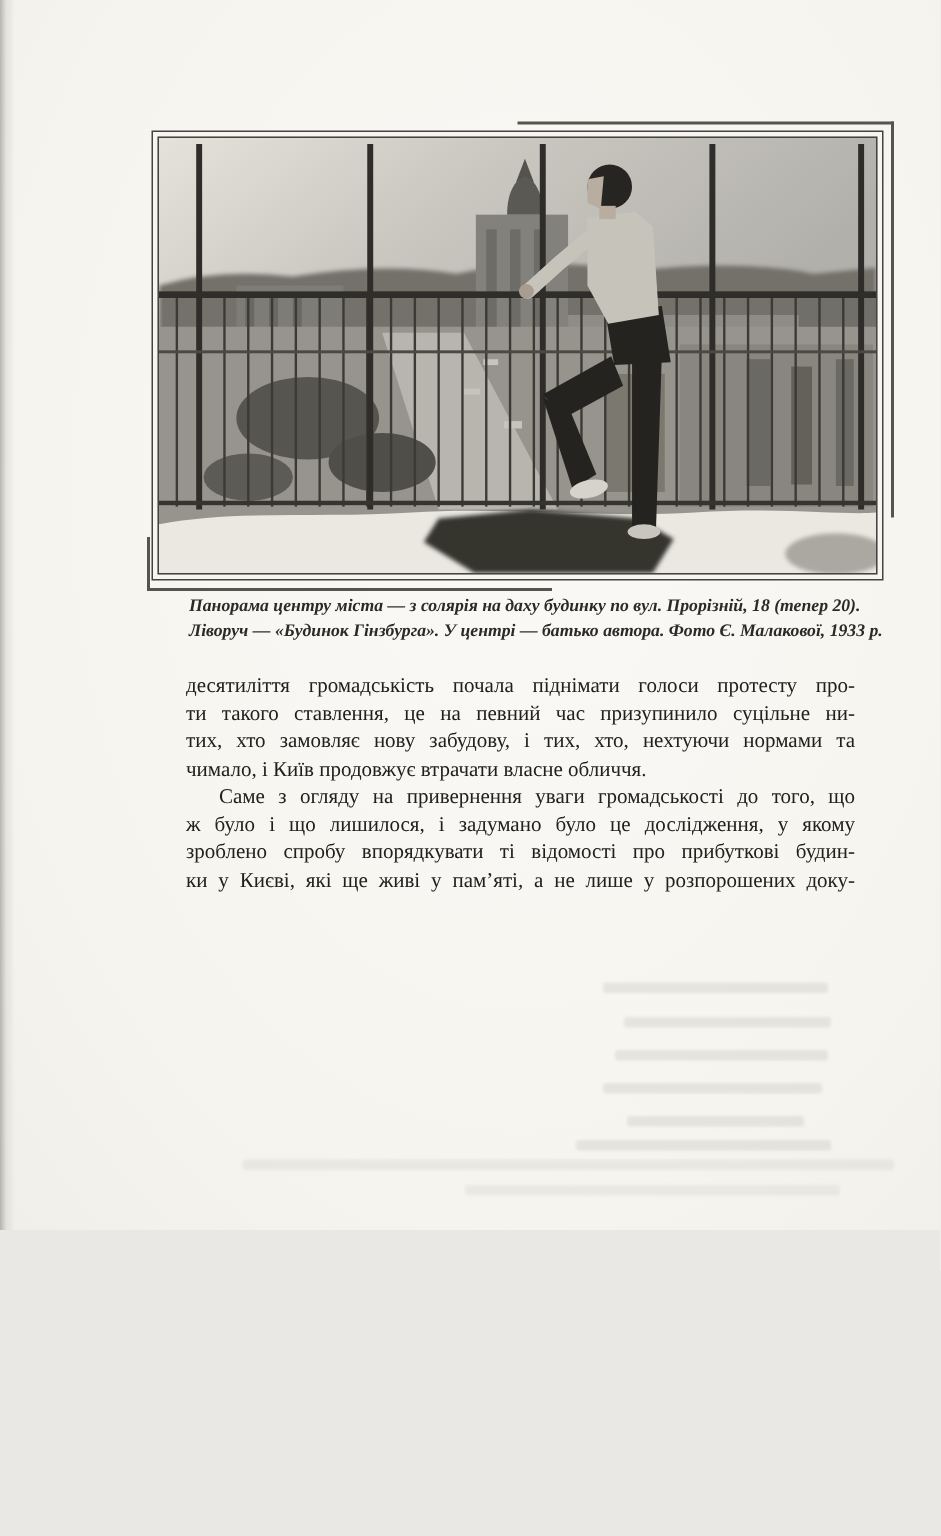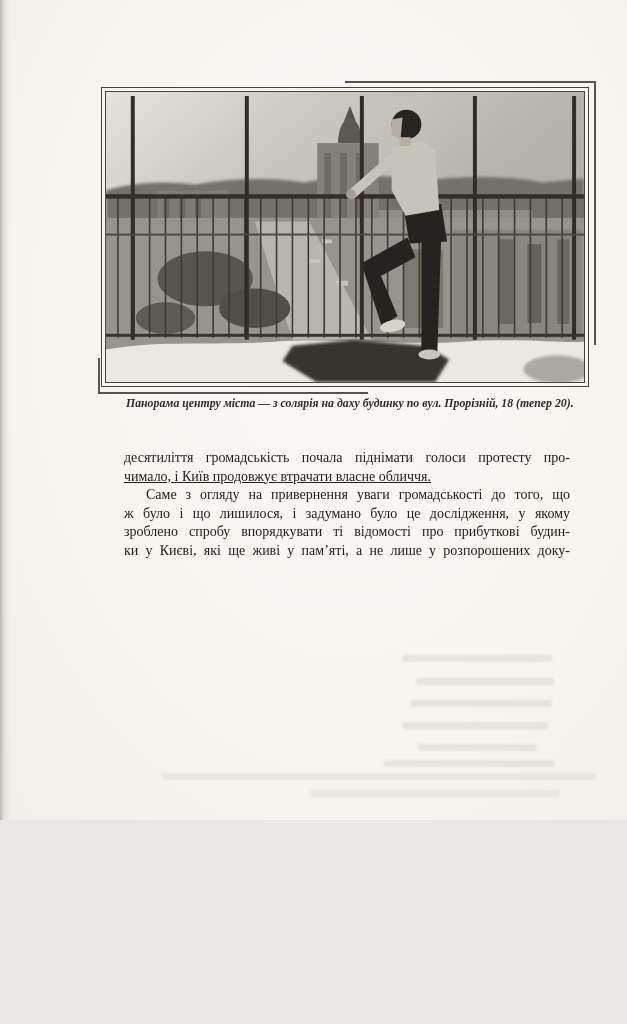--- a/index.html
+++ b/index.html
@@ -35,21 +35,21 @@
     position:absolute;left:126px;top:395px;width:460px;
     font-style:italic;font-weight:600;font-size:11.8px;line-height:16.5px;color:#2b2a27;
   }
   .caption div{white-space:nowrap;}
   
   .bodytext{
     position:absolute;left:124px;top:449px;width:446px;
     font-size:14px;line-height:18.55px;color:#21201d;
   }
   .bodytext .line{text-align:justify;text-align-last:justify;}
-  .bodytext .line.last{text-align-last:left;text-decoration:underline;}
+  .bodytext .line.last{text-align-last:left;}
   .bodytext .line.indent{text-indent:22px;}
   
   .bleed{position:absolute;background:#b9b8b0;opacity:.28;filter:blur(1.2px);border-radius:2px;height:7px;}
   
   .page-number{
     position:absolute;left:71px;top:852px;font-size:15.5px;font-weight:700;color:#232220;
     font-family:"Liberation Serif", serif;letter-spacing:.5px;text-align:right;
   }
   .footer-art{position:absolute;left:65px;top:840px;width:540px;height:95px;}
   .footer-art svg{display:block;width:100%;height:100%;}
@@ -177,24 +177,27 @@
           <circle cx="303" cy="33" r="15" fill="#262522"></circle>
           <path d="M288,28 L299,26 L297,48 L288,44 Z" fill="#b9ad9f"></path>
           <rect x="296" y="46" width="11" height="9" fill="#b9ad9f"></rect>
         </g>
       </svg>
     </div>
   </div>
 
   <div class="caption">
     <div>Панорама центру міста — з солярія на даху будинку по вул. Прорізній, 18 (тепер 20).</div>
+    <div>Ліворуч — «Будинок Гінзбурга». У центрі — батько автора. Фото Є. Малакової, 1933 р.</div>
   </div>
 
   <div class="bodytext">
     <div class="line">десятиліття громадськість почала піднімати голоси протесту про-</div>
+    <div class="line">ти такого ставлення, це на певний час призупинило суцільне ни-</div>
+    <div class="line">тих, хто замовляє нову забудову, і тих, хто, нехтуючи нормами та</div>
     <div class="line last">чимало, і Київ продовжує втрачати власне обличчя.</div>
     <div class="line indent">Саме з огляду на привернення уваги громадськості до того, що</div>
     <div class="line">ж було і що лишилося, і задумано було це дослідження, у якому</div>
     <div class="line">зроблено спробу впорядкувати ті відомості про прибуткові будин-</div>
     <div class="line">ки у Києві, які ще живі у пам’яті, а не лише у розпорошених доку-</div>
   </div>
 
   <div class="bleed" style="left:402px;top:655px;width:150px;"></div>
   <div class="bleed" style="left:416px;top:678px;width:138px;"></div>
   <div class="bleed" style="left:410px;top:700px;width:142px;"></div>

